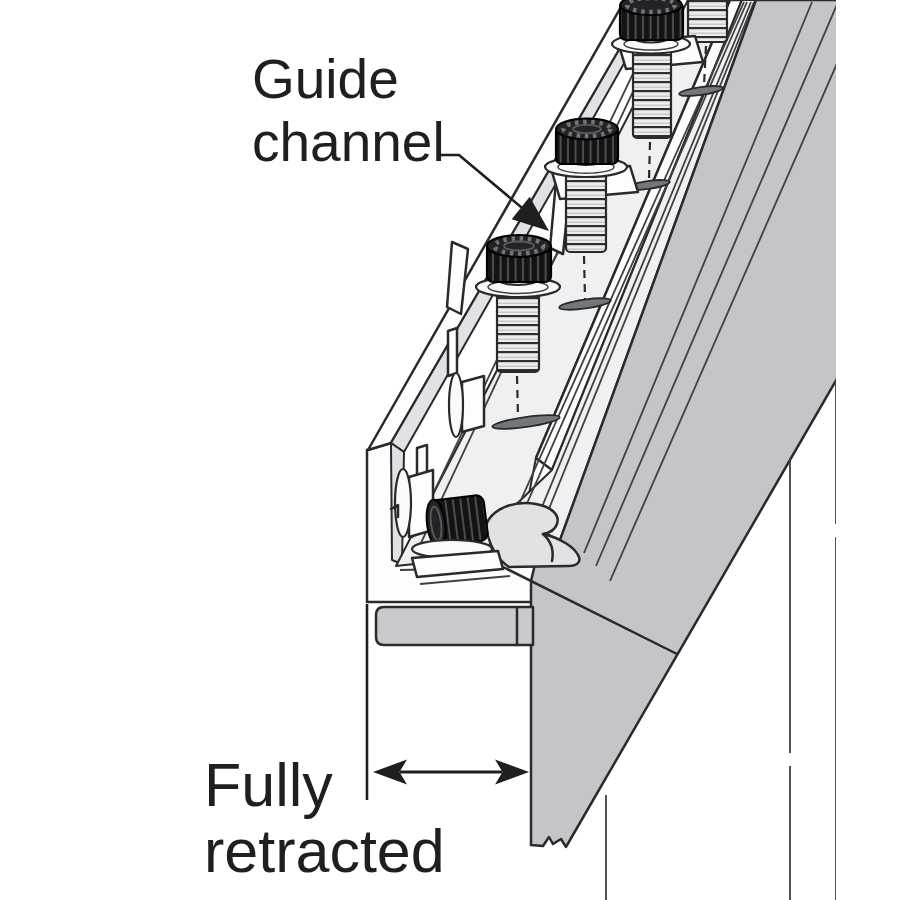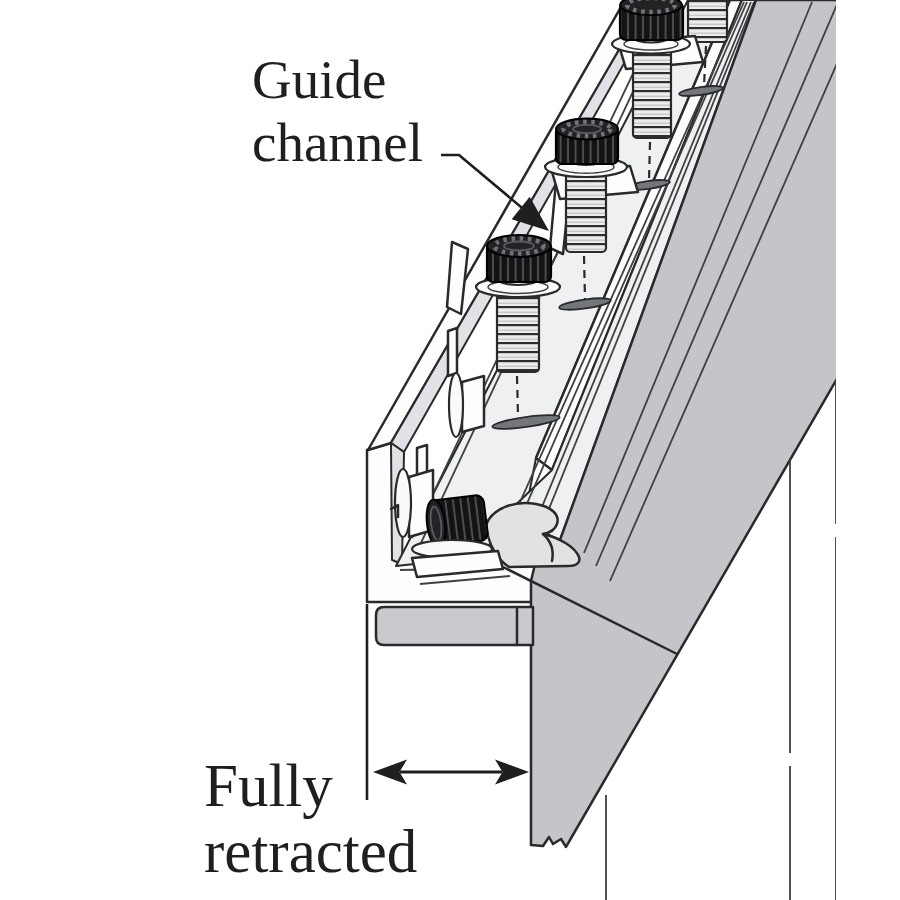--- a/index.html
+++ b/index.html
@@ -1,17 +1,17 @@
 <!DOCTYPE html>
 <html style="--background: #ffffff; --outline: #2a2a2c; --outline_soft: #404043; --rail_white: #fdfdfd; --rail_light: #eef0f1; --rail_mid: #e0e2e5; --slope_gray: #c3c5c8; --nose_gray: #e0e2e4; --panel_gray: #c8cacd; --washer_white: #fafafb; --slot_dark: #73767a; --bolt_black: #131313; --text: #1f1f21;"><head>
 <meta charset="utf-8">
 <style>
   html,body{margin:0;padding:0;background:#fff;}
   .canvas{position:relative;width:836px;height:900px;background:var(--background,#fff);overflow:hidden;
-          font-family:Liberation Serif, serif;}
+          font-family:Liberation Sans, sans-serif;}
   svg{display:block;}
   
   .ln        {stroke:var(--outline);fill:none;stroke-width:2.5;stroke-linejoin:round;stroke-linecap:round;}
   .ln-thin   {stroke:var(--outline_soft);fill:none;stroke-width:1.8;stroke-linejoin:round;}
   .f-white   {fill:var(--rail_white);stroke:var(--outline);stroke-width:2.5;stroke-linejoin:round;}
   .f-light   {fill:var(--rail_light);stroke:var(--outline);stroke-width:2;stroke-linejoin:round;}
   .f-mid     {fill:var(--rail_mid);stroke:var(--outline);stroke-width:2;stroke-linejoin:round;}
   .f-slope   {fill:var(--slope_gray);stroke:var(--outline);stroke-width:2.5;stroke-linejoin:round;}
   .f-nose    {fill:var(--nose_gray);stroke:var(--outline);stroke-width:2.5;stroke-linejoin:round;}
   .f-panel   {fill:var(--panel_gray);stroke:var(--outline);stroke-width:2.5;stroke-linejoin:round;}

